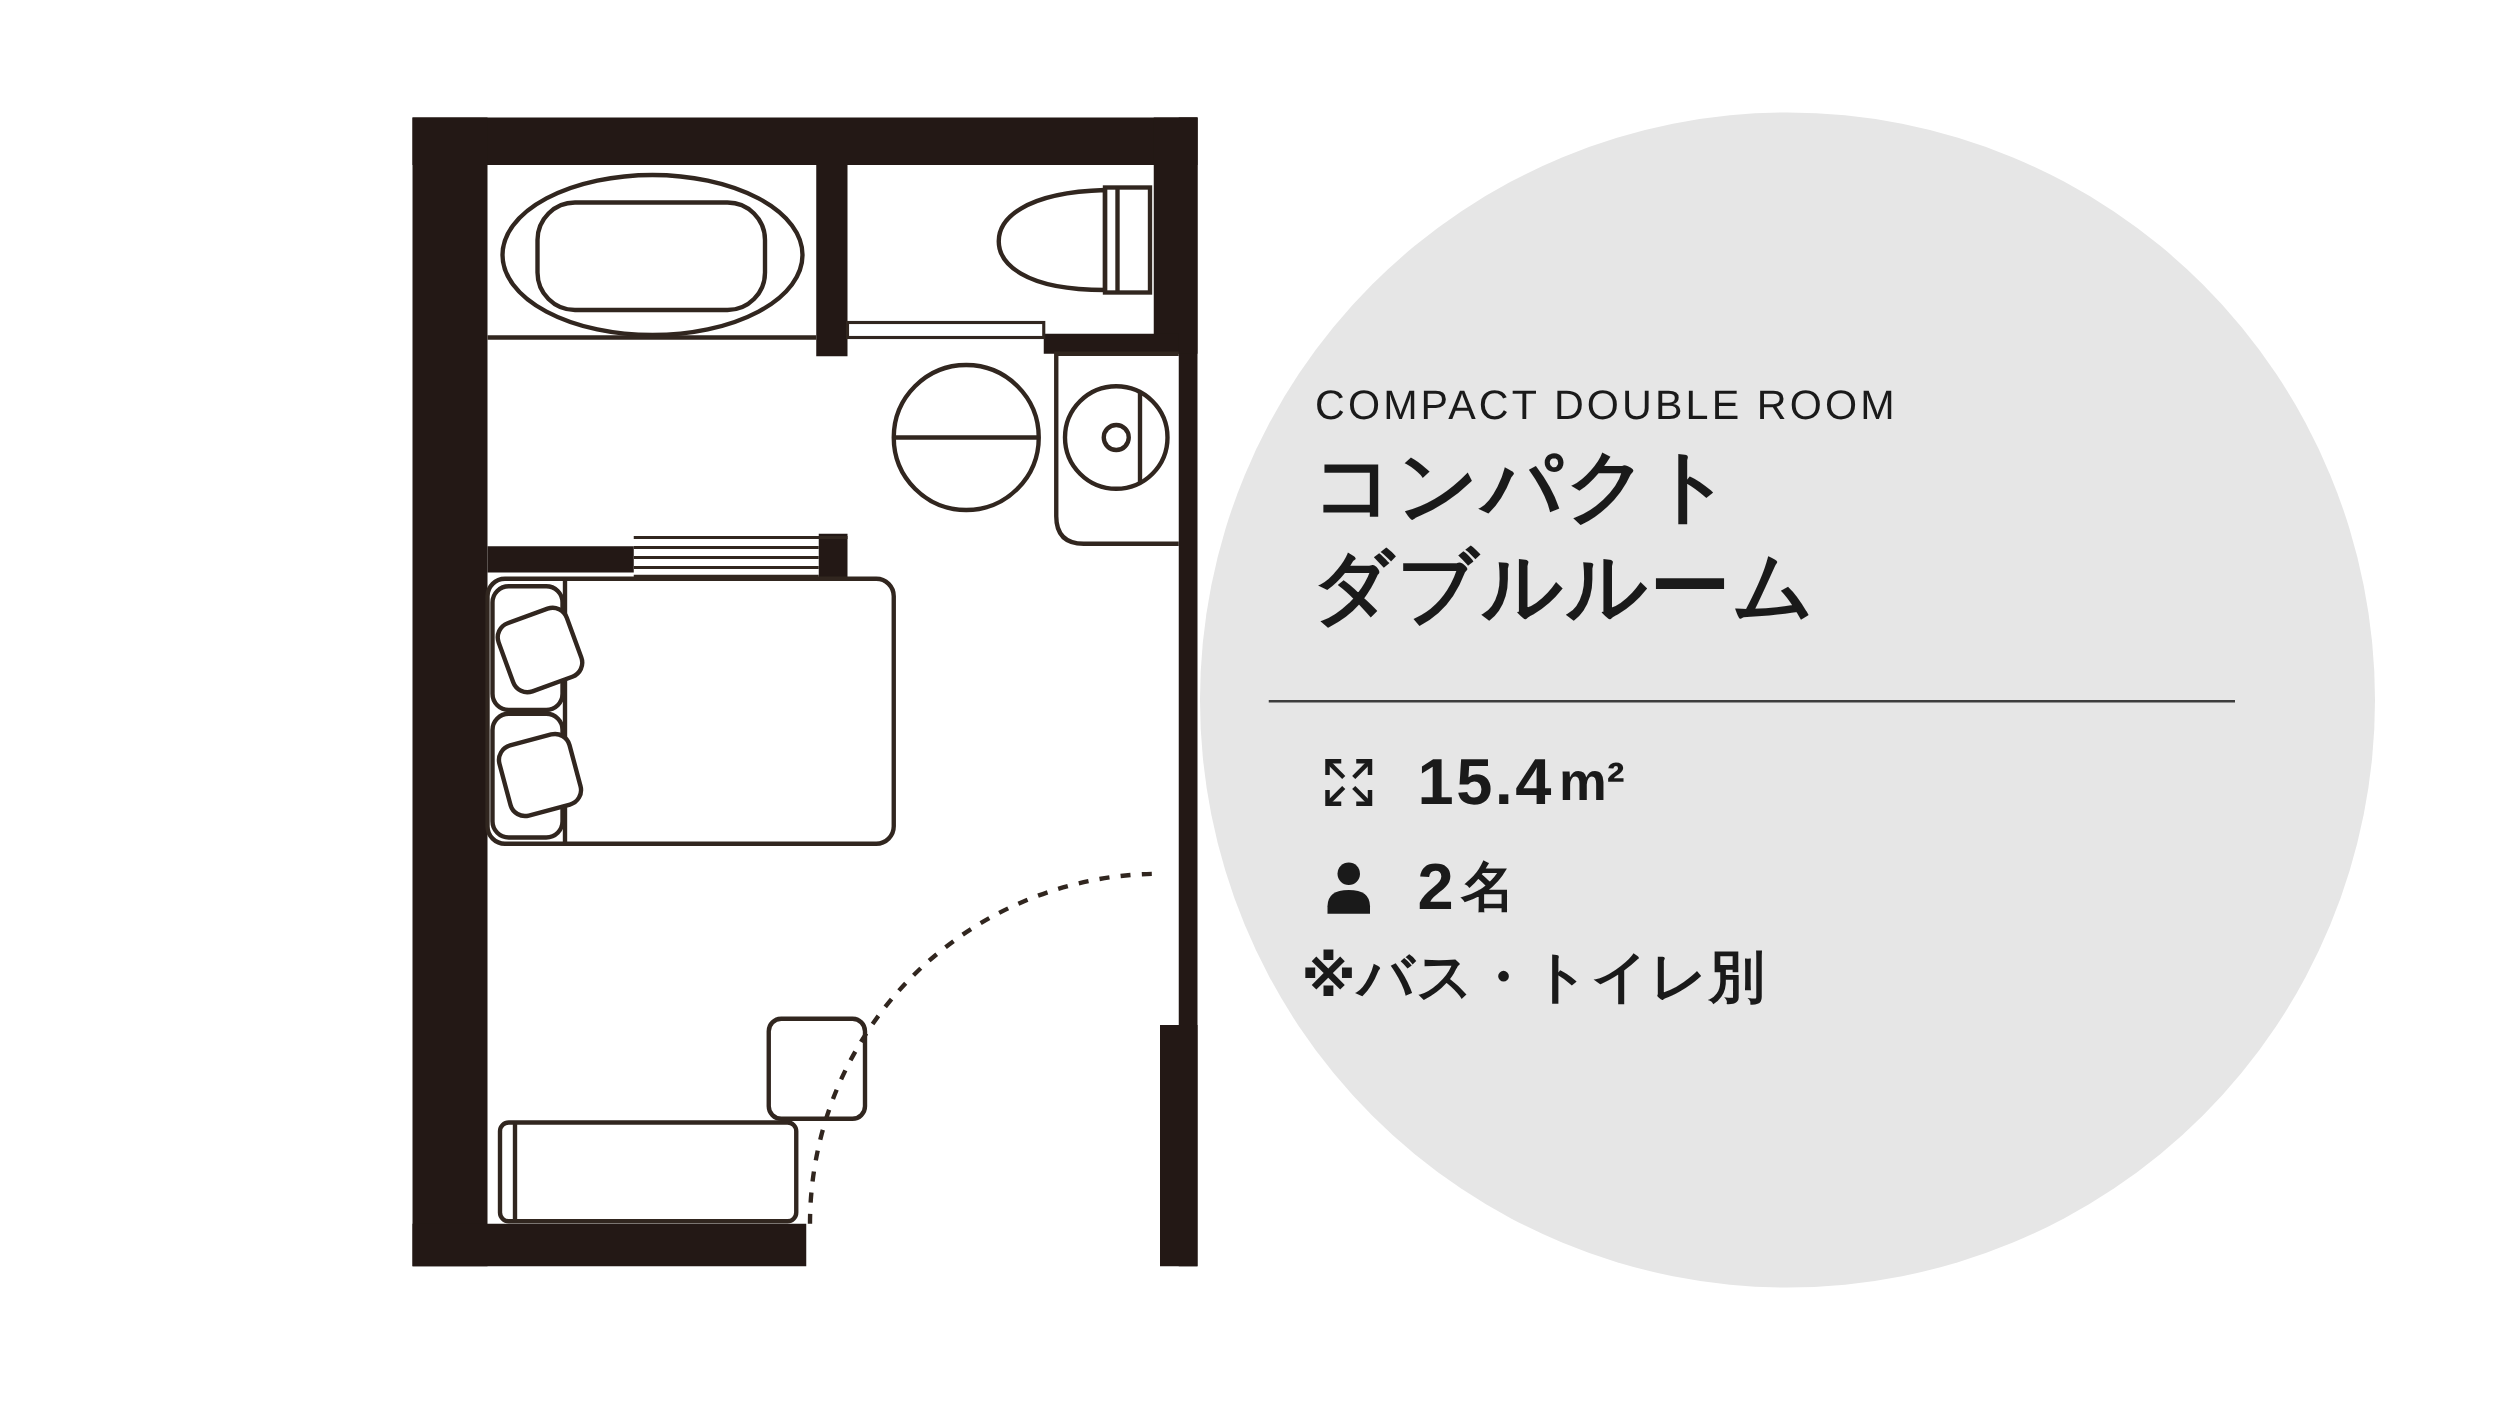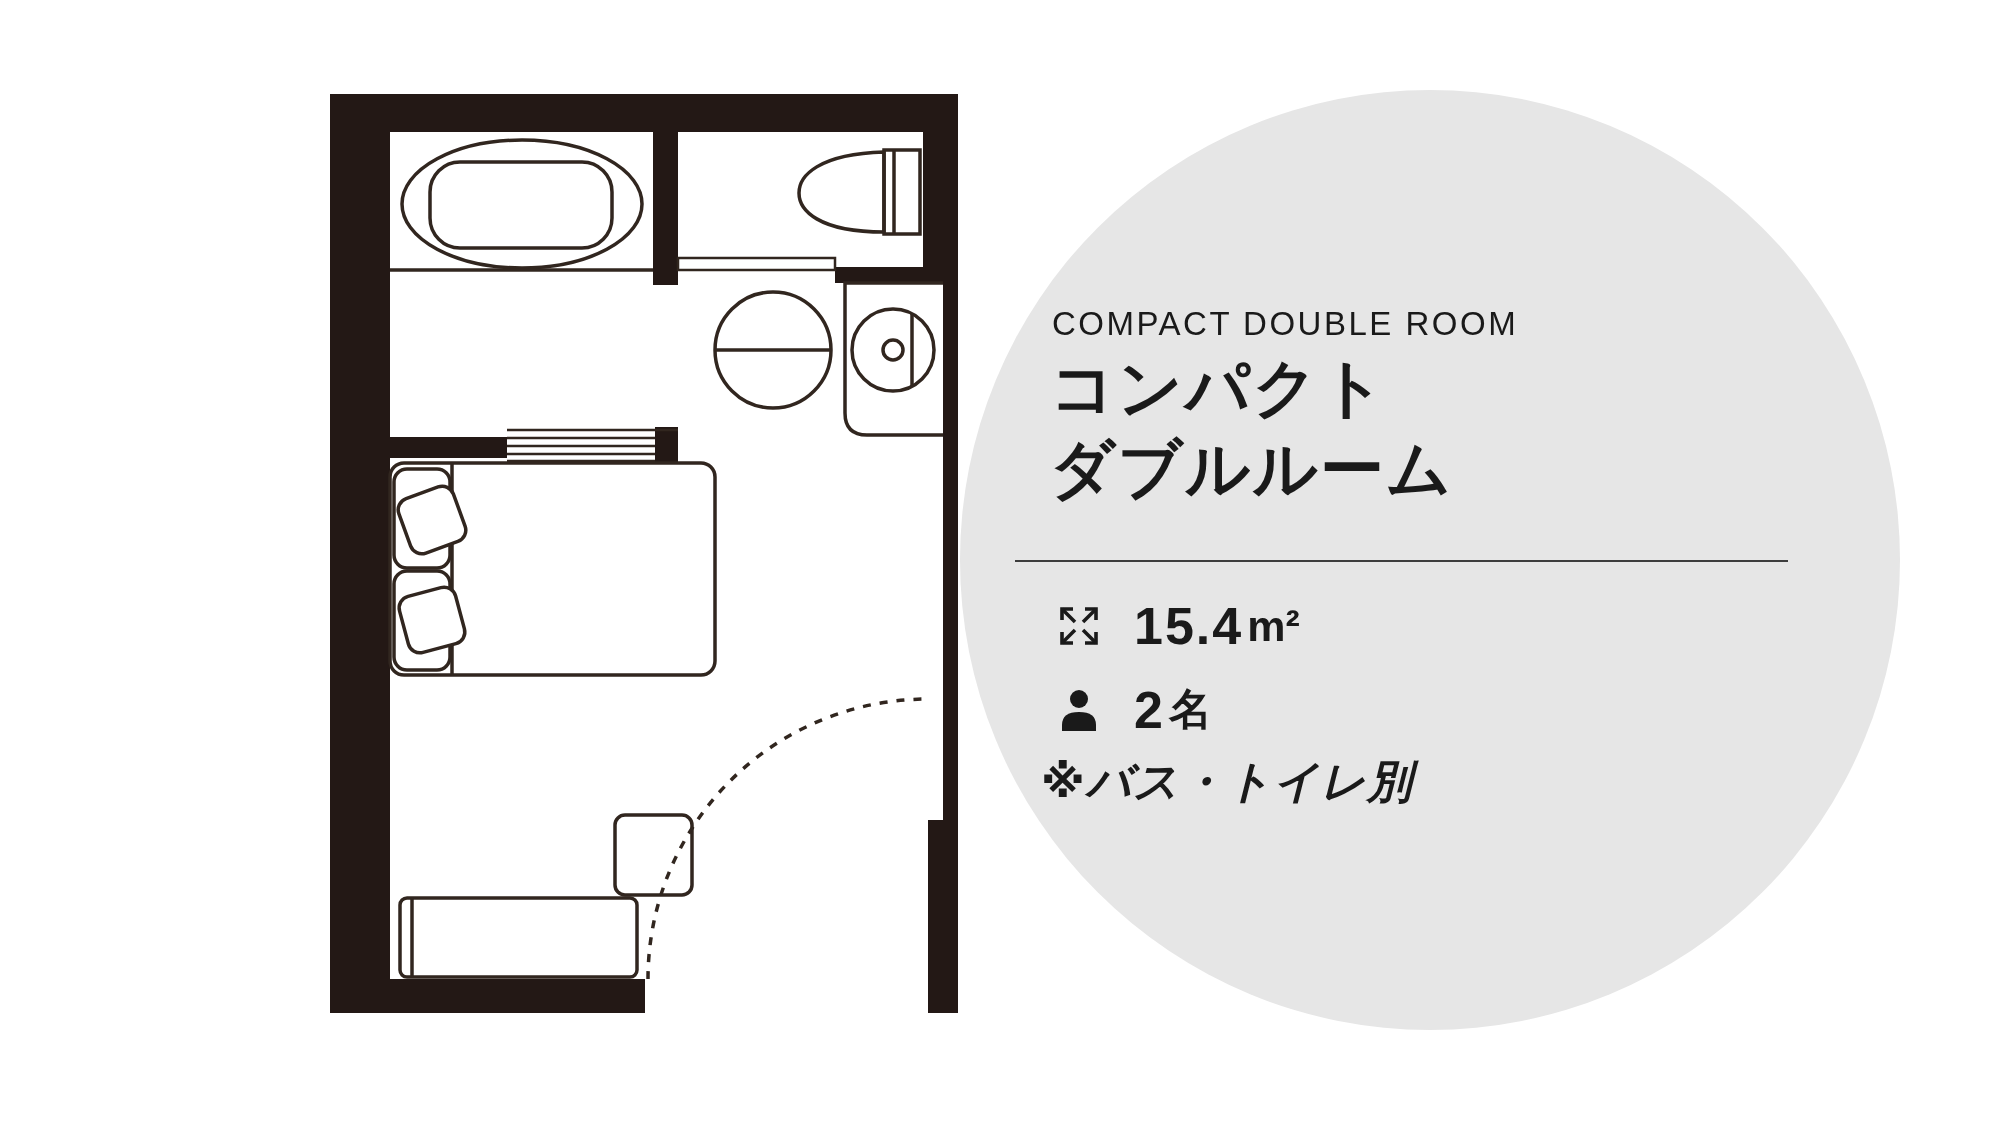--- a/index.html
+++ b/index.html
@@ -31,21 +31,21 @@
   .divider{
     left:1015px;top:560px;width:773px;height:2px;background:var(--divider);
   }
   .spec-row{display:flex;align-items:center;white-space:nowrap;}
   .row-area{left:1058px;top:596px;}
   .row-capacity{left:1058px;top:680px;}
   .row-note{left:1041px;top:752px;}
   .spec-icon{flex:0 0 auto;margin-right:34px;display:block;}
   .spec-value{font-size:52px;font-weight:600;letter-spacing:2px;}
   .spec-unit{font-size:43px;font-weight:600;margin-left:4px;text-align:center;}
-  .note-text{font-size:45px;font-weight:600;letter-spacing:1px;font-style:italic;}
+  .note-text{font-size:45px;font-weight:600;letter-spacing:1px;}
 </style>
 </head>
 <body>
 
 <div class="stage">
 
   <div class="gray-circle"></div>
 
   <svg class="plan-svg" width="2001" height="1126" viewBox="0 0 2001 1126">
     <g fill="none" stroke="var(--line)" stroke-width="3.5">

